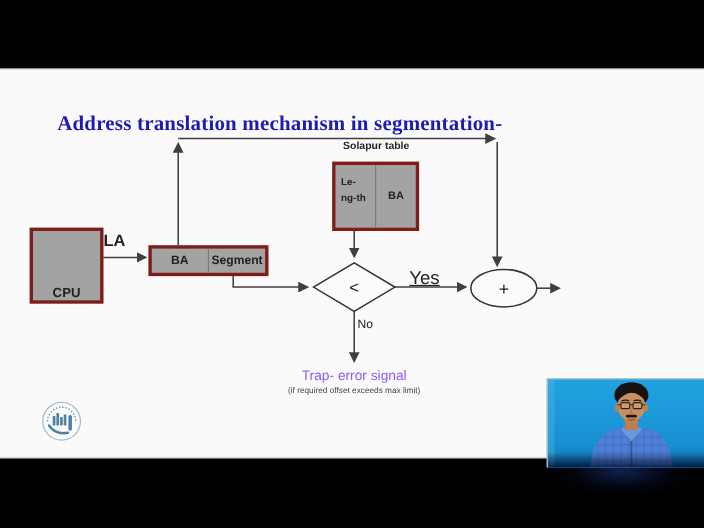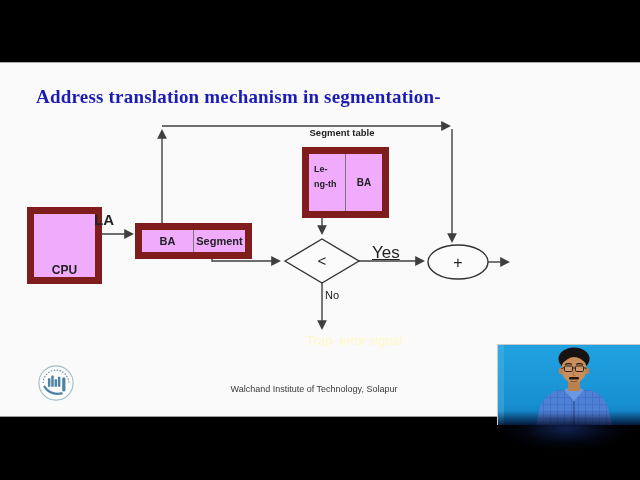--- a/index.html
+++ b/index.html
@@ -9,44 +9,44 @@
   }
   .letterbox{position:absolute;left:0;width:640px;background:#000;z-index:4;}
   .letterbox.top{top:0;height:62px;}
   .letterbox.bottom{top:417px;height:63px;}
   .slide{
     position:absolute;left:0;top:62px;width:640px;height:355px;
     background:#fafafa;border-top:1px solid #a8a8a8;border-bottom:1px solid #9a9a9a;
     box-sizing:border-box;z-index:1;
   }
   .title{
-    position:absolute;left:36px;top:86px;margin:0;z-index:3;
+    position:absolute;left:36px;top:86px;margin:16px;z-index:3;
     font-family:"Liberation Serif",serif;font-weight:700;font-size:19px;
     color:#1c1cb4;letter-spacing:0.2px;white-space:nowrap;
   }
   svg.connectors{position:absolute;left:0;top:0;width:640px;height:480px;z-index:2;pointer-events:none;}
   .dbox{
-    position:absolute;box-sizing:content-box;background:#f0abfc;
-    border:7px solid #7f1d1d;z-index:3;color:#222;
+    position:absolute;box-sizing:content-box;background:#a3a3a3;
+    border:3px solid #7f1d1d;z-index:3;color:#222;
   }
   .cpu-box{left:27px;top:207px;width:61px;height:63px;display:flex;align-items:flex-end;justify-content:center;font-weight:700;font-size:12px;}
   .addr-box{left:135px;top:223px;width:103px;height:22px;display:flex;font-weight:700;font-size:11px;}
   .addr-box .cell{display:flex;align-items:center;justify-content:center;}
   .addr-box .cell.ba{width:51px;border-right:1px solid #787878;}
   .addr-box .cell.off{flex:1;}
   .seg-box{left:302px;top:147px;width:73px;height:57px;display:flex;font-weight:700;}
   .seg-box .len{width:37px;border-right:1px solid #787878;font-size:9px;line-height:15px;padding:8px 0 0 5px;box-sizing:border-box;}
   .seg-box .sba{flex:1;display:flex;align-items:center;justify-content:center;font-size:10px;}
   .mem-box{left:514px;top:203px;width:74px;height:113px;display:flex;align-items:center;justify-content:center;text-align:center;font-size:11.5px;line-height:17px;color:#222;}
   .flabel{position:absolute;z-index:3;color:#222;background:transparent;}
   .seg-caption{left:292px;top:127px;width:100px;text-align:center;font-weight:700;font-size:9.5px;}
   .la-label{left:94px;top:211px;font-weight:700;font-size:15px;}
   .yes-label{left:372px;top:243px;font-size:17px;text-decoration:underline;}
   .no-label{left:325px;top:289px;font-size:11px;text-align:right;}
-  .trap-title{left:242px;top:334px;width:160px;text-align:right;font-size:12.5px;color:#fef9c3;}
+  .trap-title{left:242px;top:334px;width:160px;text-align:center;font-size:12.5px;color:#8b5cf6;}
   .trap-sub{left:227px;top:350px;width:190px;text-align:center;font-size:7.5px;color:#454545;}
   .footer{left:204px;top:384px;width:220px;text-align:center;font-size:9px;color:#3a3a3a;z-index:3;position:absolute;}
   .logo{position:absolute;left:37px;top:363px;width:38px;height:40px;z-index:3;opacity:0.85;}
   .webcam{
     position:absolute;left:497px;top:344px;width:143px;height:80px;z-index:6;
     border-top:1px solid #c9c9c9;border-left:1px solid #c9c9c9;box-sizing:content-box;
     overflow:hidden;background:#1a98d8;
   }
   .webcam-glow{
     position:absolute;left:498px;top:419px;width:136px;height:32px;z-index:5;
@@ -99,27 +99,27 @@
 
   <div class="dbox seg-box">
     <div class="len">
       <div>Le-</div>
       <div>ng-th</div>
     </div>
     <div class="sba">BA</div>
   </div>
 
 
-  <div class="flabel seg-caption">Segment table</div>
+  <div class="flabel seg-caption">Solapur table</div>
   <div class="flabel la-label">LA</div>
   <div class="flabel yes-label">Yes</div>
   <div class="flabel no-label">No</div>
   <div class="flabel trap-title">Trap- error signal</div>
+  <div class="flabel trap-sub">(if required offset exceeds max limit)</div>
 
-  <div class="footer">Walchand Institute of Technology, Solapur</div>
 
   <svg class="logo" viewBox="0 0 40 40">
     <circle cx="20" cy="20" r="18" fill="#fdfdfd" stroke="#8fb3c6" stroke-width="1.2"></circle>
     <path d="M6.5,20 A13.5,13.5 0 0 1 33.5,20" fill="none" stroke="#4a7f9e" stroke-width="1.3" stroke-dasharray="1.4 1.7"></path>
     <g fill="#2e6f96">
       <rect x="11.5" y="15" width="2.6" height="9" rx="0.6"></rect>
       <rect x="15" y="12" width="2.6" height="12" rx="0.6"></rect>
       <rect x="18.5" y="16" width="2.6" height="8" rx="0.6"></rect>
       <rect x="22" y="13.5" width="2.6" height="10.5" rx="0.6"></rect>
       <rect x="26.5" y="14" width="3.4" height="15" rx="1.6"></rect>

